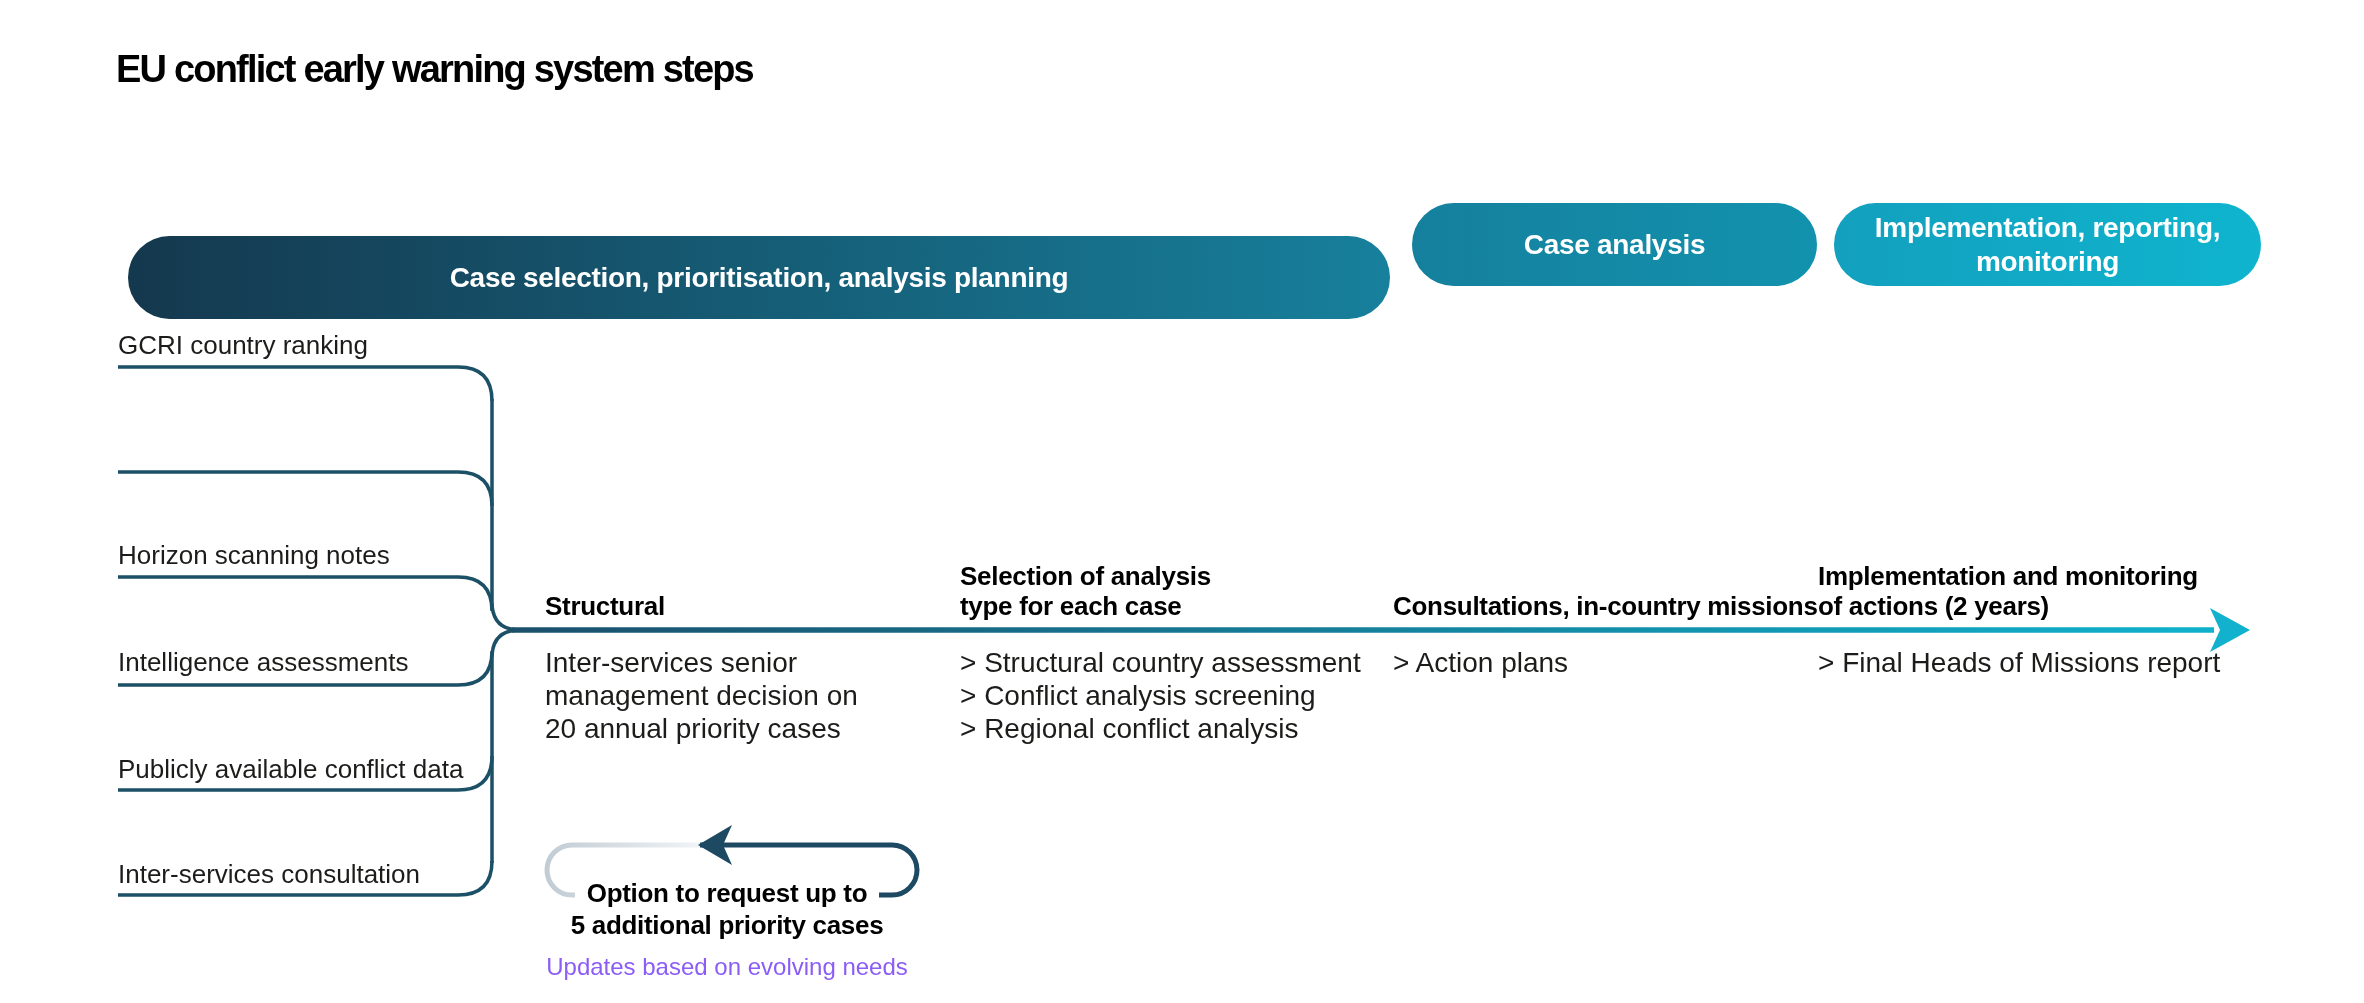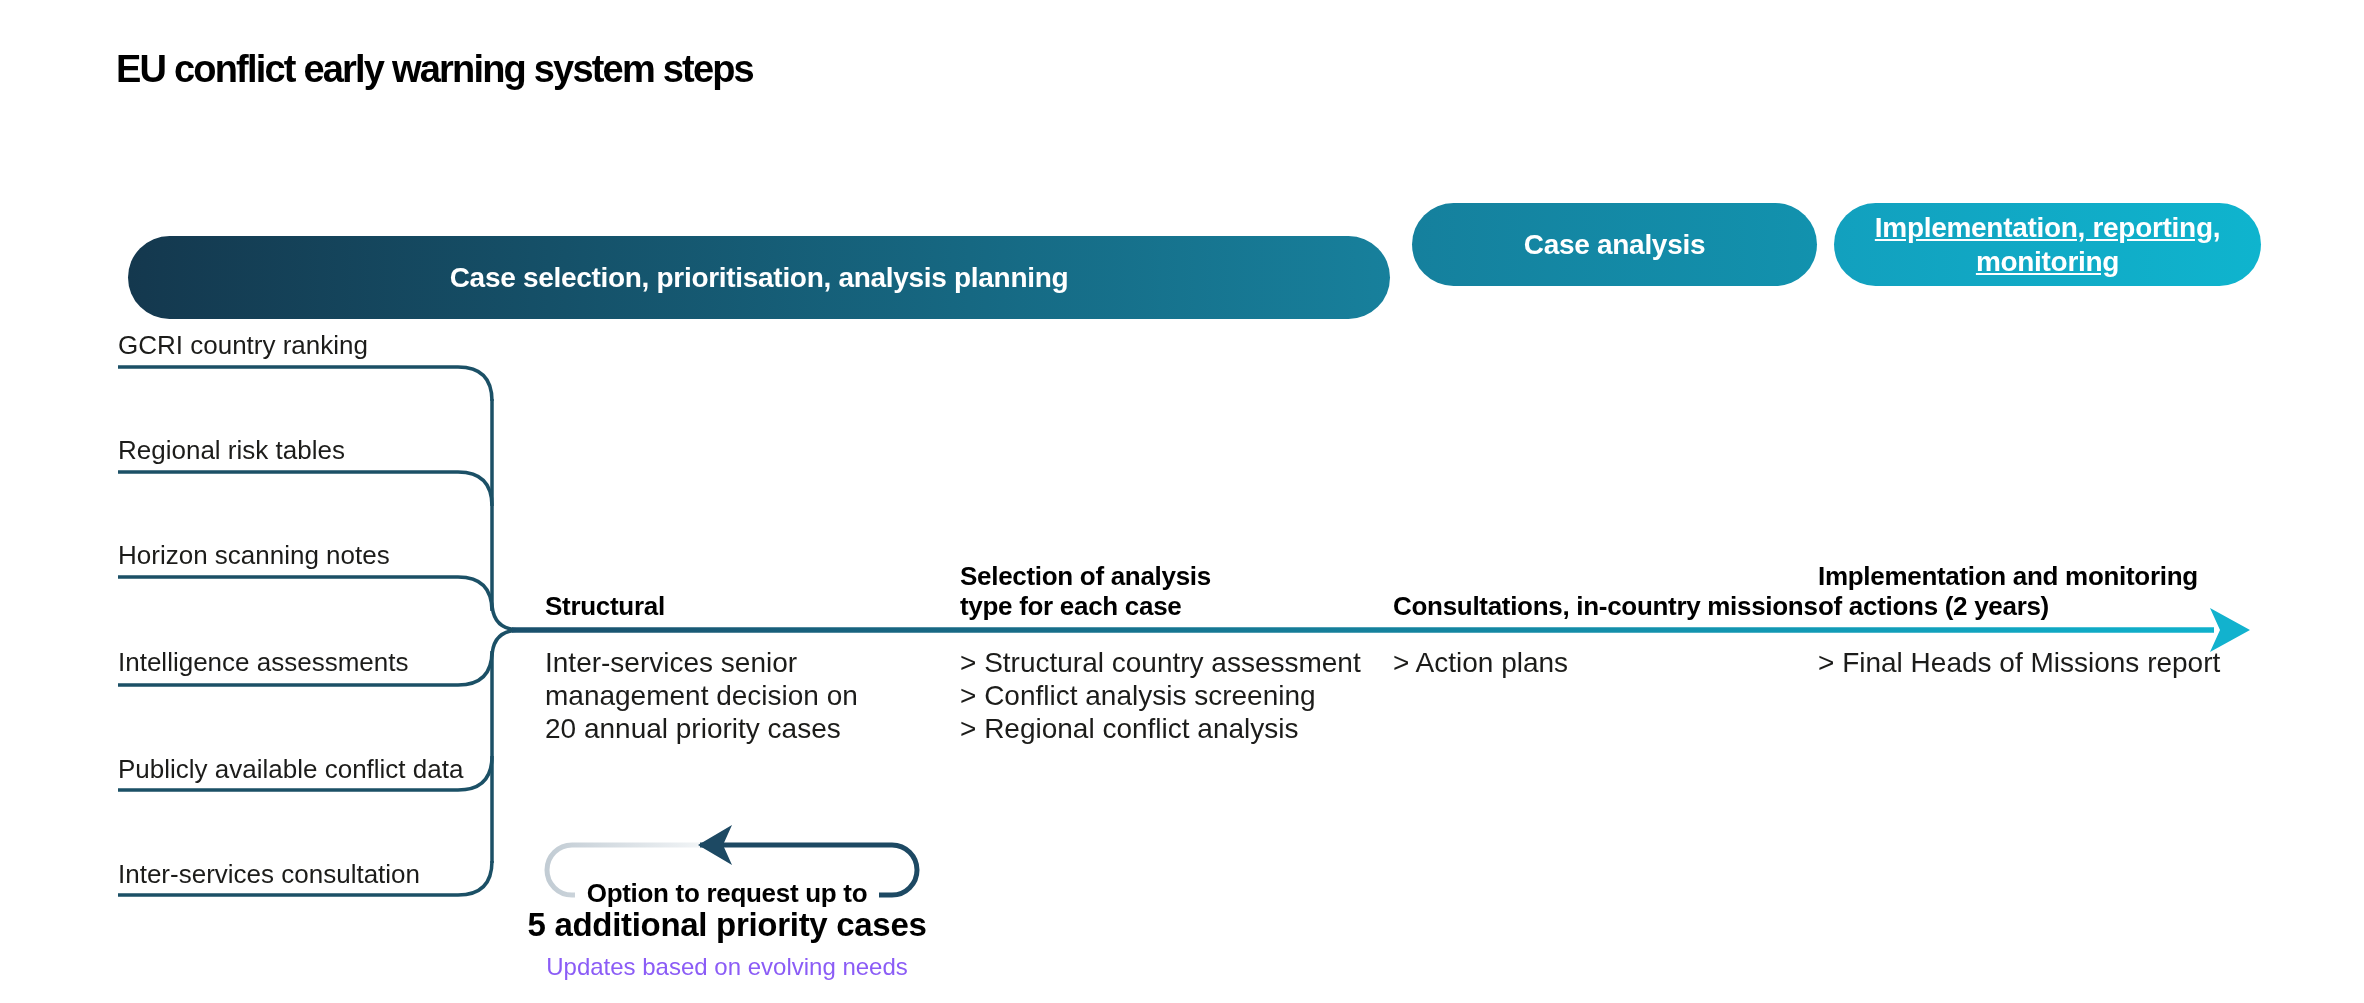--- a/index.html
+++ b/index.html
@@ -19,21 +19,21 @@
   }
 
   .pill{
     position:absolute;top:203px;height:83px;border-radius:42px;
     display:flex;align-items:center;justify-content:center;
     color:#ffffff;font-weight:bold;font-size:28px;
     text-align:center;line-height:1.18;letter-spacing:-0.3px;
   }
   .pill-1{left:128px;width:1262px;}
   .pill-2{left:1412px;width:405px;}
-  .pill-3{left:1834px;width:427px;padding:8px 20px;box-sizing:border-box;text-decoration:underline;}
+  .pill-3{left:1834px;width:427px;padding:8px 20px;box-sizing:border-box;}
 
   .input-label{
     position:absolute;left:118px;width:430px;height:30px;
     font-size:26px;line-height:30px;color:#1c1c1a;white-space:nowrap;
   }
 
   .step-header{
     position:absolute;bottom:382px;
     font-size:26px;font-weight:bold;line-height:30px;
     letter-spacing:-0.3px;color:#000000;white-space:nowrap;
@@ -44,21 +44,21 @@
   }
 
   .loop-text{position:absolute;left:497px;width:460px;text-align:center;}
   .loop-line1{
     display:inline-block;background:#ffffff;padding:0 12px;
     font-size:26px;font-weight:bold;line-height:32px;letter-spacing:-0.3px;color:#000000;
     white-space:nowrap;
   }
   .loop-line2{
     position:absolute;left:497px;top:909px;width:460px;text-align:center;
-    font-size:33px;font-weight:bold;line-height:32px;letter-spacing:-0.3px;color:#000000;
+    font-size:26px;font-weight:bold;line-height:32px;letter-spacing:-0.3px;color:#000000;
     white-space:nowrap;
   }
   .loop-note{
     position:absolute;left:497px;top:951px;width:460px;text-align:center;
     font-size:24px;line-height:32px;color:#8b5cf6;white-space:nowrap;
   }
 </style>
 </head>
 <body>
 
@@ -101,21 +101,20 @@
     <span>Case selection, prioritisation, analysis planning</span>
   </div>
   <div class="pill pill-2" style="background: linear-gradient(90deg, rgb(21, 128, 157), rgb(18, 146, 174));">
     <span>Case analysis</span>
   </div>
   <div class="pill pill-3" style="background: linear-gradient(90deg, rgb(18, 160, 190), rgb(15, 180, 206));">
     <span>Implementation, reporting, monitoring</span>
   </div>
 
   <div class="input-label" style="top:330px">GCRI country ranking</div>
-  <div class="input-label" style="top:435px">Regional risk tables</div>
   <div class="input-label" style="top:540px">Horizon scanning notes</div>
   <div class="input-label" style="top:647px">Intelligence assessments</div>
   <div class="input-label" style="top:754px">Publicly available conflict data</div>
   <div class="input-label" style="top:859px">Inter-services consultation</div>
 
   <div class="step-header" style="left:545px">
     <div>Structural</div>
   </div>
   <div class="step-header" style="left:960px">
     <div>Selection of analysis</div>

